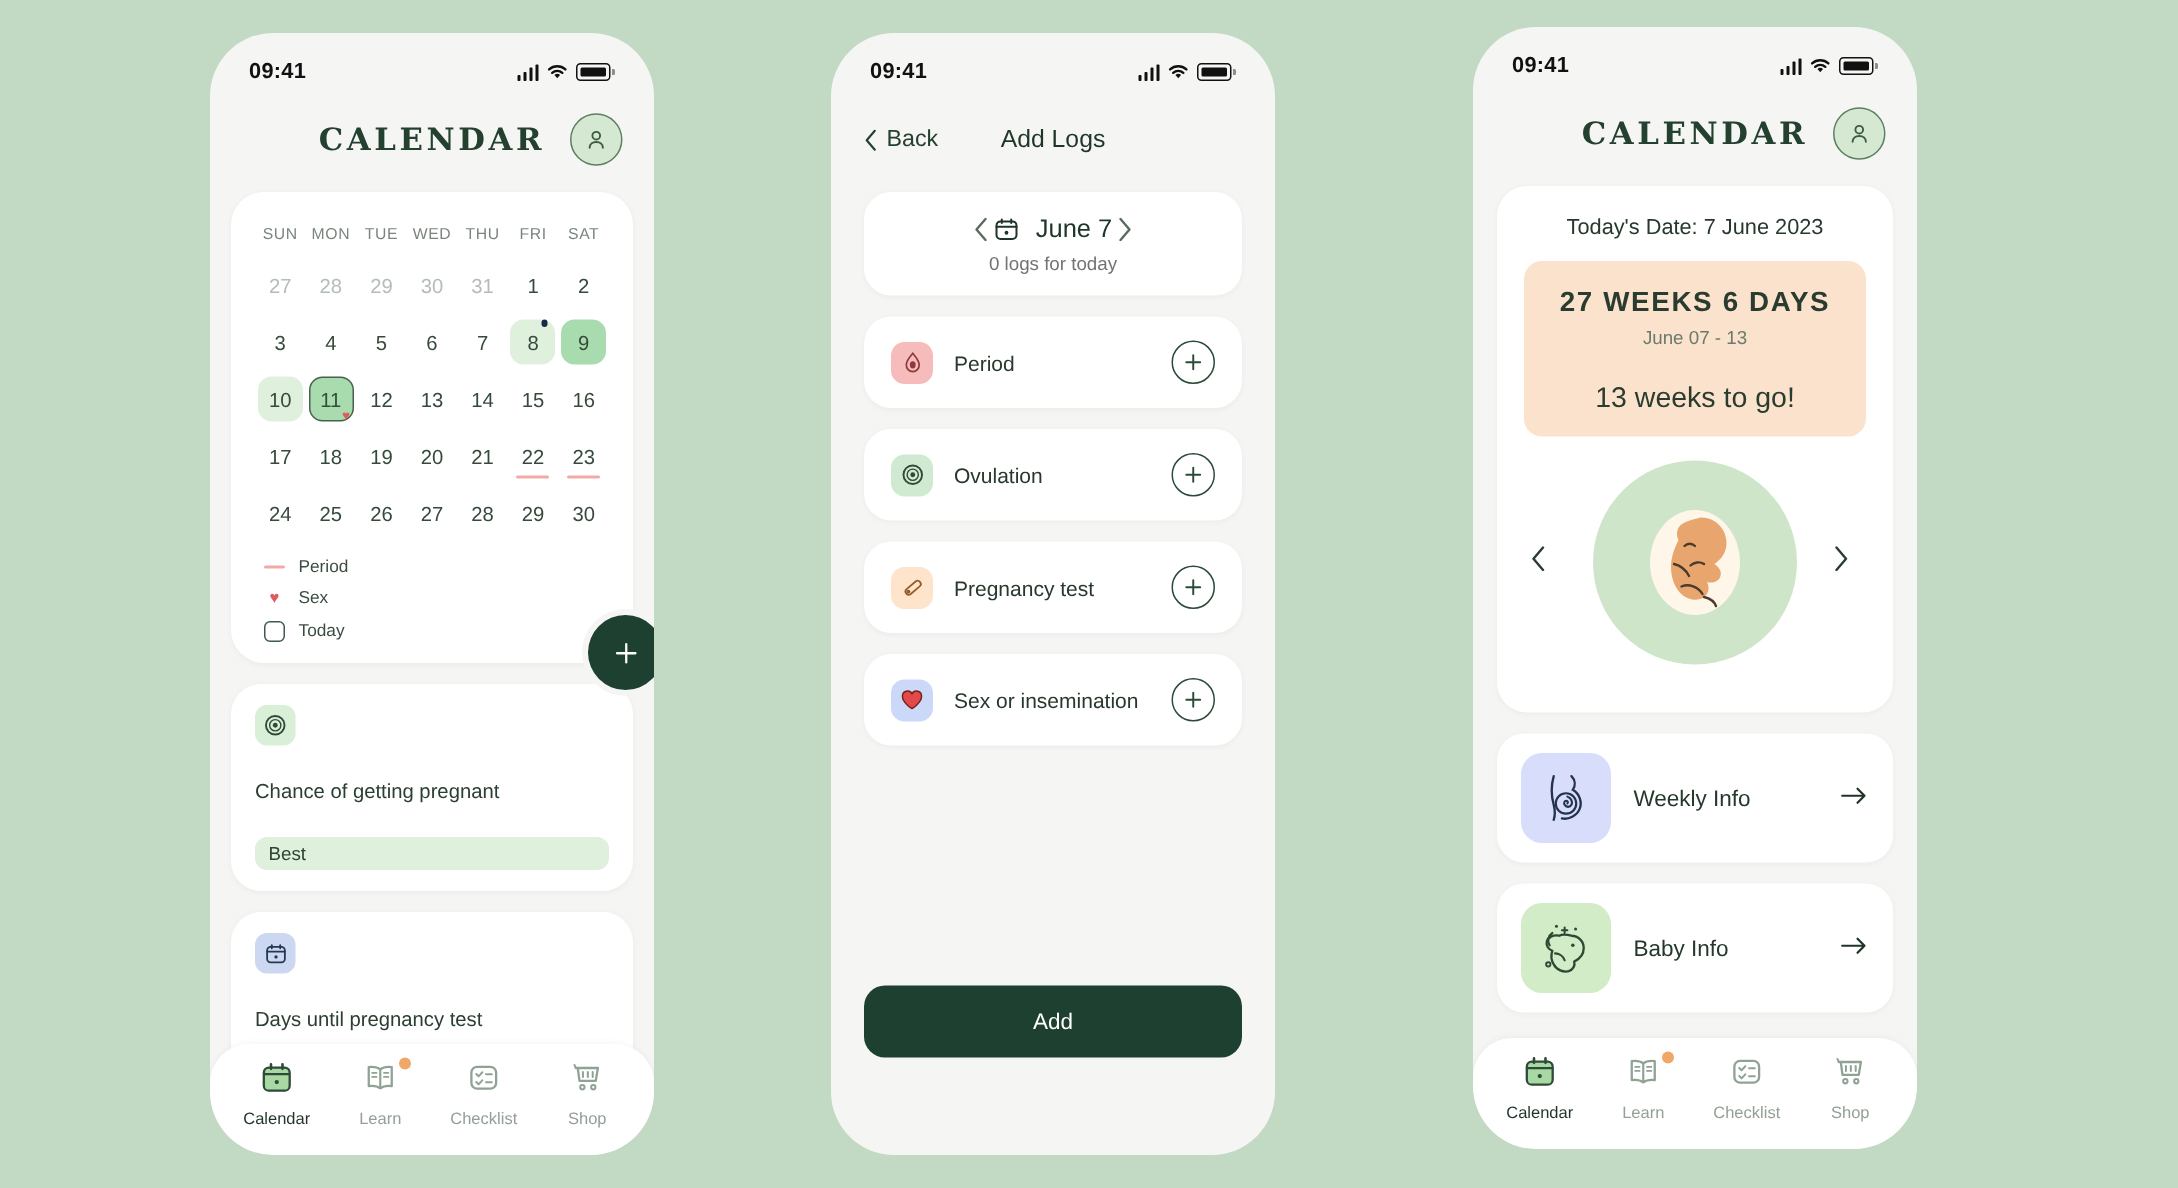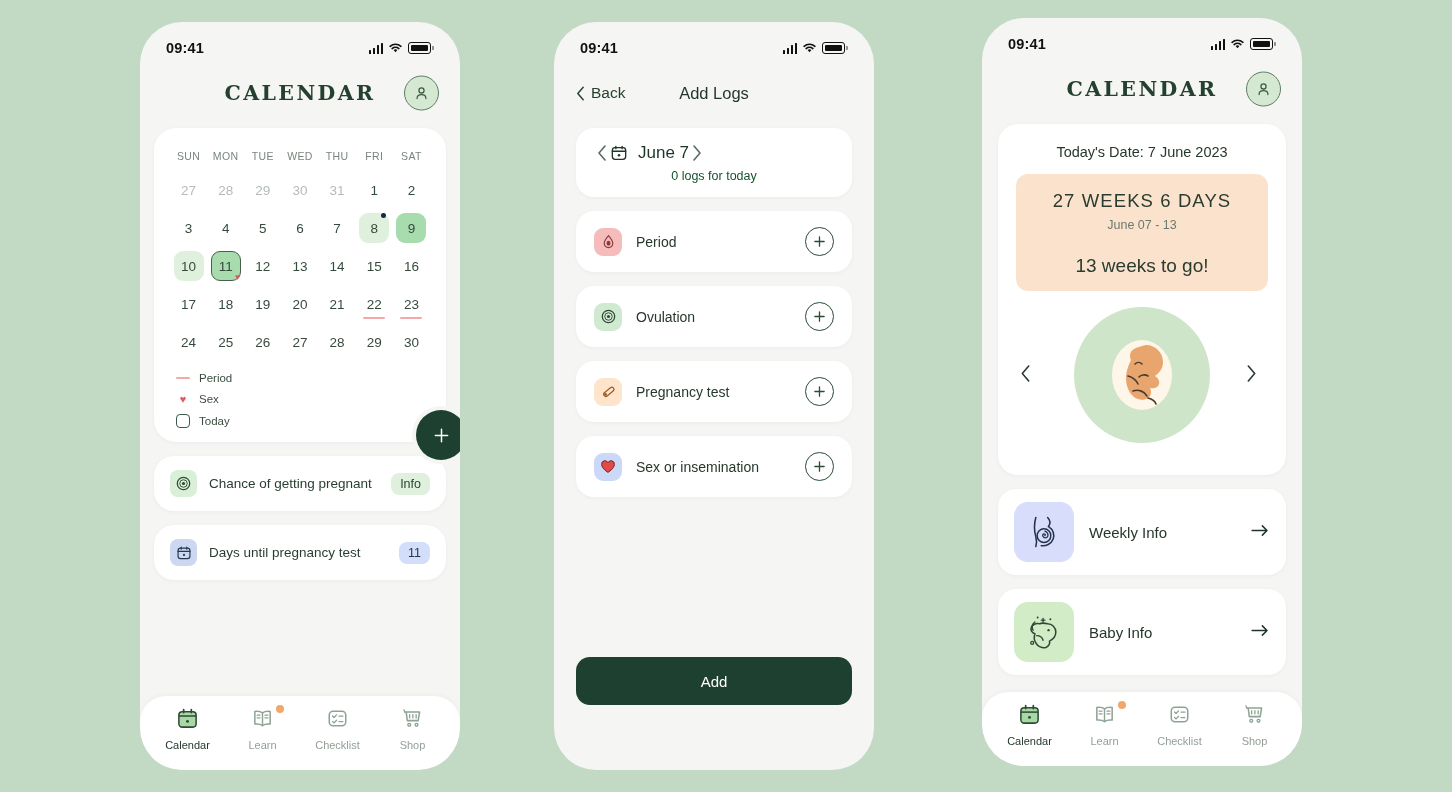--- a/index.html
+++ b/index.html
@@ -7,21 +7,21 @@
     width: 1452px; height: 792px;
     background: #c2d9c4;
     font-family: "Liberation Sans", sans-serif;
     overflow: hidden;
   }
   .stage { position: relative; width: 1452px; height: 792px; }
 
   
   .phone {
     position: absolute;
-    width: 320px; height: 748px;
+    width: 296px; height: 748px;
     background: #f5f5f4;
     border-radius: 42px;
     overflow: hidden;
   }
   #phone1 { left: 140px; top: 22px; }
   #phone2 { left: 554px; top: 22px; }
   #phone3 { left: 982px; top: 18px; }
 
   
   .statusbar {
@@ -111,21 +111,21 @@
   .fab {
     position:absolute; right:-20px; bottom:-18px;
     width:50px; height:50px; border-radius:50%;
     background:#1d4030; color:#fff;
     display:flex; align-items:center; justify-content:center;
     font-size:26px; font-weight:300; line-height:1;
     box-shadow: 0 0 0 4px #f5f5f4;
   }
 
   
-  .info-card { margin: 14px 14px 0 14px; padding: 14px 16px; display:flex; align-items:center; gap:12px; }
+  .info-card { margin: 14px 14px 0 14px; padding: 14px 16px; display:flex; gap:23px;flex-direction:column; }
   .icon-box {
     width:27px;height:27px;border-radius:8px;flex:none;
     display:flex;align-items:center;justify-content:center;
   }
   .ib-green { background:#d9efd7; }
   .ib-blue  { background:#ccd8f2; }
   .info-label { flex:1; font-size:13.5px; color:#2a3e31; }
   .badge { font-size:12.5px; padding:4px 9px; border-radius:8px; }
   .badge-green { background:#dff0dd; color:#2c4433; }
   .badge-blue  { background:#d3defa; color:#24384f; }
@@ -141,23 +141,23 @@
   .tab { display:flex; flex-direction:column; align-items:center; gap:5px; width:70px; position:relative; }
   .tab-label { font-size:11px; color:#93a096; }
   .tab.active .tab-label { color:#1f3527; }
   .tab .badge-dot {
     position:absolute; top:-2px; right:14px; width:8px;height:8px;border-radius:50%;
     background:#f0a868;
   }
 
   
   .date-card { margin: 4px 22px 0 22px; padding: 15px 18px 14px; border-radius:18px; }
-  .date-top { display:flex; align-items:center; justify-content:flex-start; }
+  .date-top { display:flex; align-items:center; justify-content:center; }
   .date-main { display:flex; align-items:center; gap:10px; font-size:17px; color:#1f3527; }
-  .date-sub { text-align:center; font-size:12.5px; color:#14532d; margin-top:6px; }
+  .date-sub { text-align:center; font-size:12.5px; color:#737373; margin-top:6px; }
   .log-row {
     margin: 14px 22px 0 22px; padding: 16px 18px;
     display:flex; align-items:center; gap:14px; border-radius:18px;
   }
   .log-icon { width:28px;height:28px;border-radius:9px;flex:none;display:flex;align-items:center;justify-content:center; }
   .li-pink   { background:#f5bcbb; }
   .li-green  { background:#cfead0; }
   .li-peach  { background:#fde4ca; }
   .li-blue   { background:#ccd8f7; }
   .log-label { flex:1; font-size:14px; color:#27382c; }
@@ -168,21 +168,21 @@
   .add-btn {
     position:absolute; left:22px; right:22px; bottom:65px;
     height:48px; border-radius:14px; background:#1d4030; color:#fff;
     display:flex;align-items:center;justify-content:center; font-size:15px;
   }
 
   
   .preg-card { margin: 4px 16px 0 16px; padding: 20px 18px 32px; border-radius:20px; }
   .today-date { text-align:center; font-size:14.5px; color:#27382c; }
   .weeks-box { margin-top:14px; background:#fbe2cd; border-radius:12px; padding:16px 10px 14px; text-align:center; }
-  .weeks-big { font-size:18.5px; font-weight:normal; letter-spacing:1.1px; color:#2a3c2f; }
+  .weeks-big { font-size:18.5px; font-weight:bold; letter-spacing:1.1px; color:#2a3c2f; }
   .weeks-range { font-size:12.5px; color:#6c7a6e; margin-top:6px; }
   .weeks-togo { font-size:19px; color:#2a3c2f; margin-top:23px; }
   .baby-wrap { margin-top:16px; display:flex; align-items:center; justify-content:space-between; padding: 0 4px; }
   .baby-circle { width:136px;height:136px;border-radius:50%;background:#cfe5c9;display:flex;align-items:center;justify-content:center; }
   .nav-arrow { color:#2a3c2f; width:18px; }
   .link-card { margin: 14px 16px 0 16px; padding: 13px 16px; display:flex; align-items:center; gap:15px; border-radius:18px; }
   .link-icon { width:60px;height:60px;border-radius:14px;flex:none;display:flex;align-items:center;justify-content:center; }
   .lk-green { background:#d3ecc8; }
   .lk-blue  { background:#d7ddfa; }
   .link-label { flex:1; font-size:15px; color:#24382b; }
@@ -385,21 +385,21 @@
 
     <div class="card info-card">
       <span class="icon-box ib-green">
         <svg width="17" height="17" viewBox="0 0 20 20">
           <circle cx="10" cy="10" r="7.3" fill="none" stroke="#2f4a36" stroke-width="1.5"></circle>
           <circle cx="10" cy="10" r="4.4" fill="none" stroke="#2f4a36" stroke-width="1.1"></circle>
           <circle cx="10" cy="10" r="1.9" fill="#2f4a36"></circle>
         </svg>
       </span>
       <span class="info-label">Chance of getting pregnant</span>
-      <span class="badge badge-green">Info</span>
+      <span class="badge badge-green">Best</span>
     </div>
 
     <div class="card info-card">
       <span class="icon-box ib-blue">
         <svg width="16" height="16" viewBox="0 0 20 20">
           <rect x="2.6" y="4" width="14.8" height="13" rx="3" fill="none" stroke="#24384f" stroke-width="1.5"></rect>
           <path d="M2.6 8h14.8M6.5 2.6v2.6M13.5 2.6v2.6" stroke="#24384f" stroke-width="1.5" stroke-linecap="round"></path>
           <circle cx="10" cy="12.4" r="1.4" fill="#24384f"></circle>
         </svg>
       </span>

